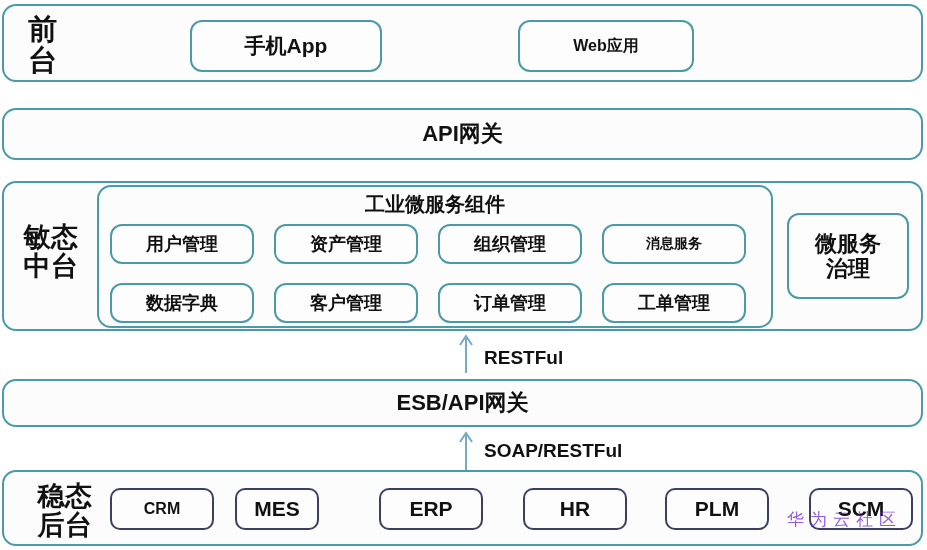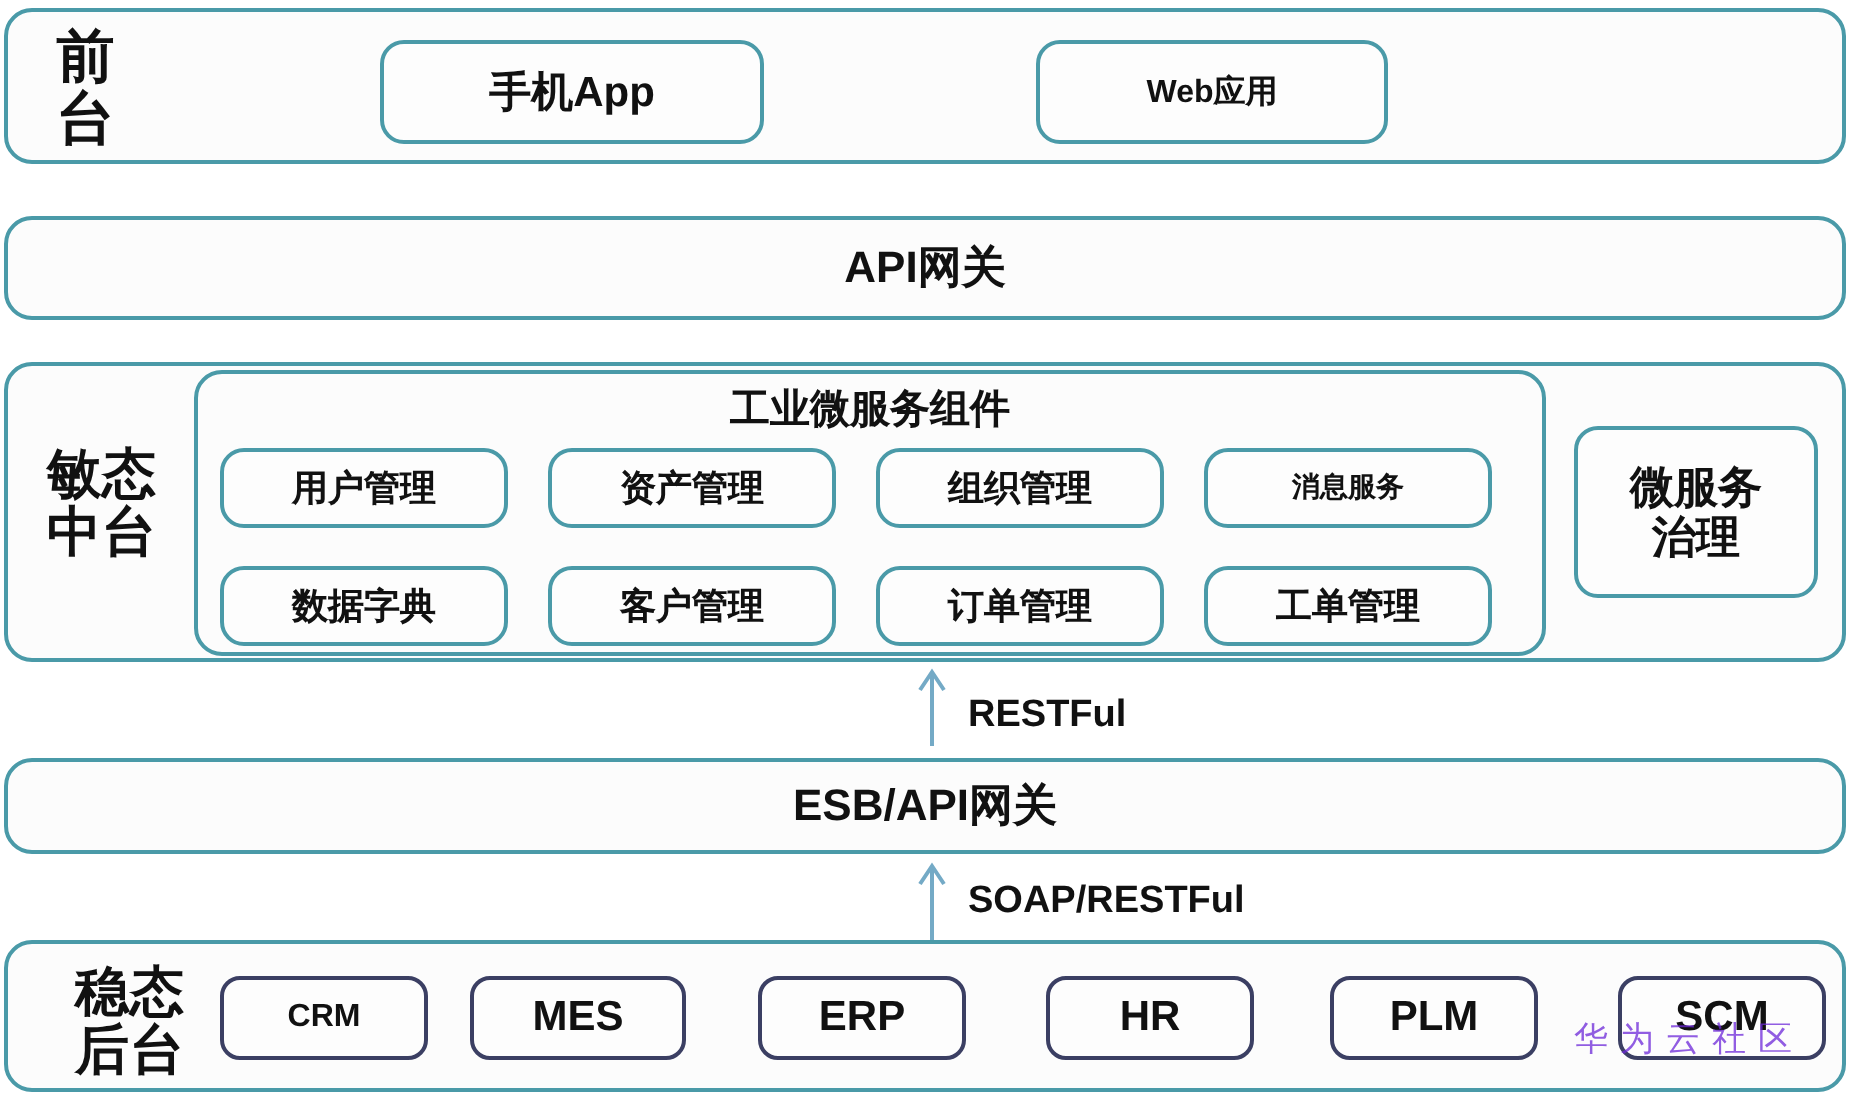--- a/index.html
+++ b/index.html
@@ -162,21 +162,21 @@
     <polyline points="5,12 11,3 17,12" fill="none" stroke="#74aac6" stroke-width="2"></polyline>
   </svg>
   <div class="arrow-label" style="left:484px; top:440px; font-size:19px;">SOAP/RESTFul</div>
 
   <div class="band" style="left:2px; top:470px; width:921px; height:76px;">
 
     <div class="side-label" style="left:20px; top:10px; width:82px; font-size:27px;">稳态
 后台</div>
 
     <div class="node dark" style="left:87px; top:16px; width:104px; height:42px; font-size:16px;margin-left:19px;">CRM</div>
-    <div class="node dark" style="left:231px; top:16px; width:108px; height:42px; font-size:21px;">MES</div>
+    <div class="node dark" style="left:231px; top:16px; width:84px; height:42px; font-size:21px;">MES</div>
     <div class="node dark" style="left:375px; top:16px; width:104px; height:42px; font-size:21px;">ERP</div>
     <div class="node dark" style="left:519px; top:16px; width:104px; height:42px; font-size:21px;text-align:right;">HR</div>
     <div class="node dark" style="left:661px; top:16px; width:104px; height:42px; font-size:21px;">PLM</div>
     <div class="node dark" style="left:805px; top:16px; width:104px; height:42px; font-size:21px;">SCM</div>
   </div>
 
   <div class="watermark" style="left:787px; top:508px; font-size:17px;">华为云社区</div>
 
 </div>
 

